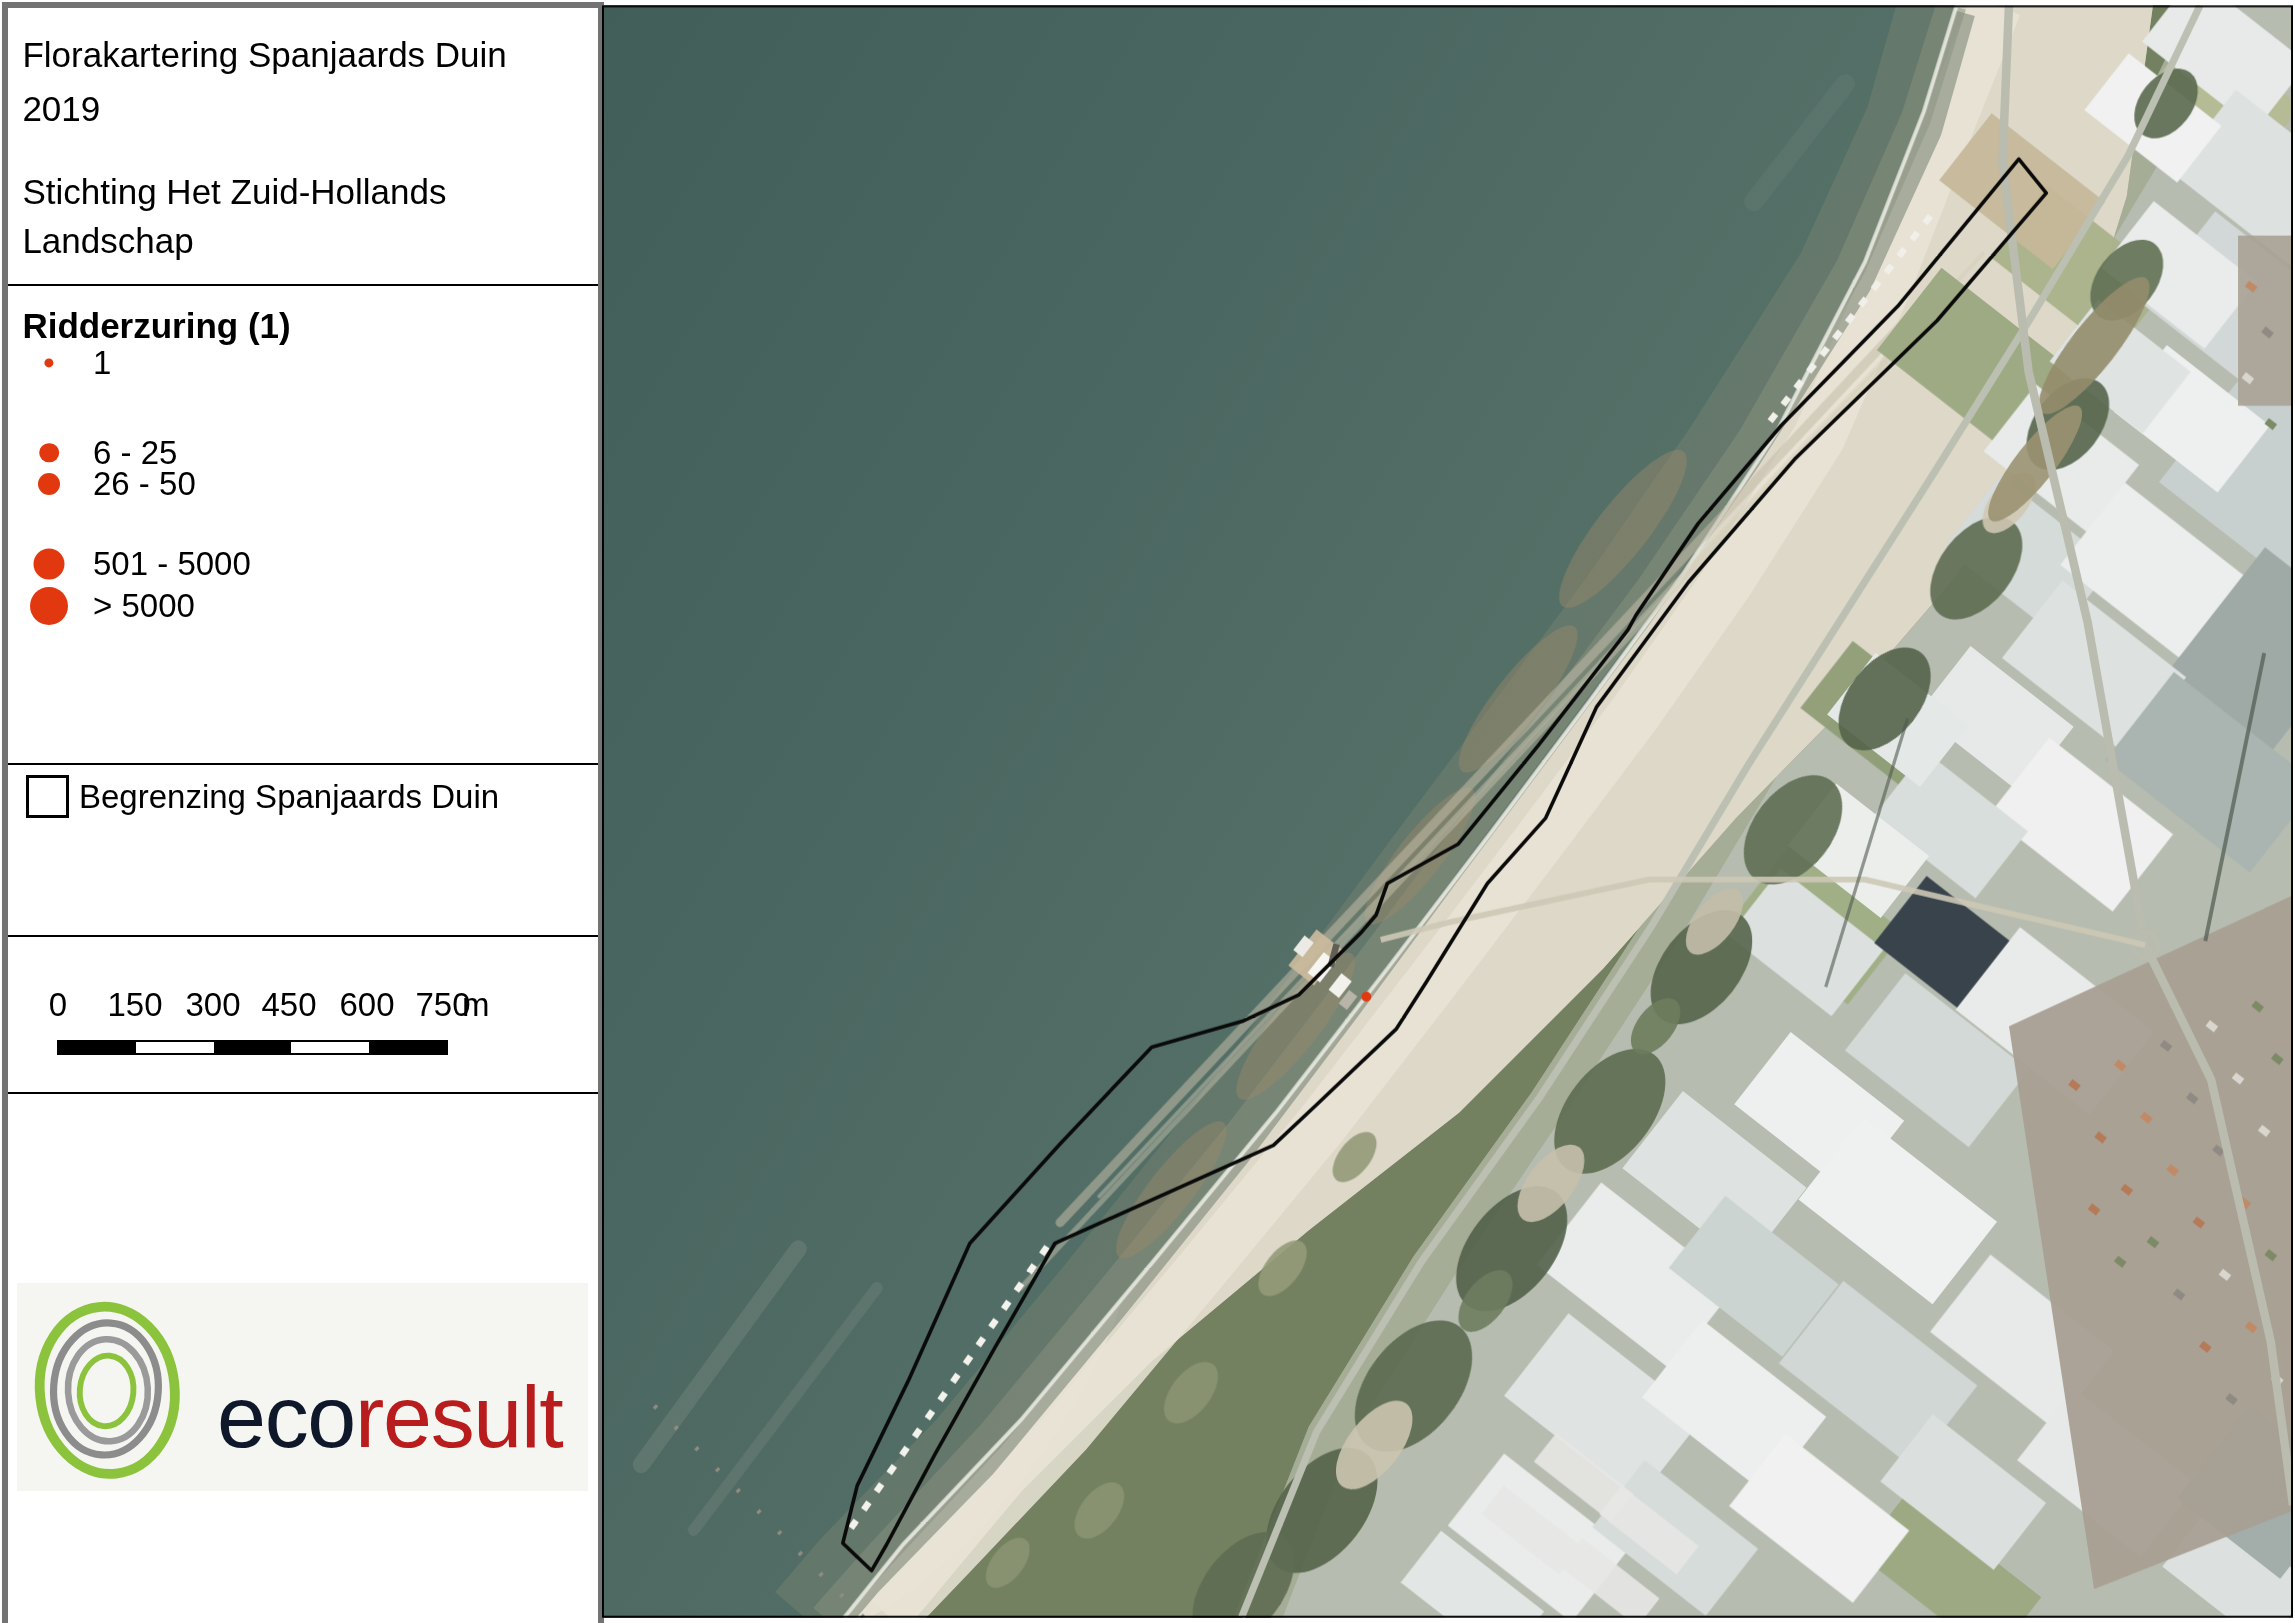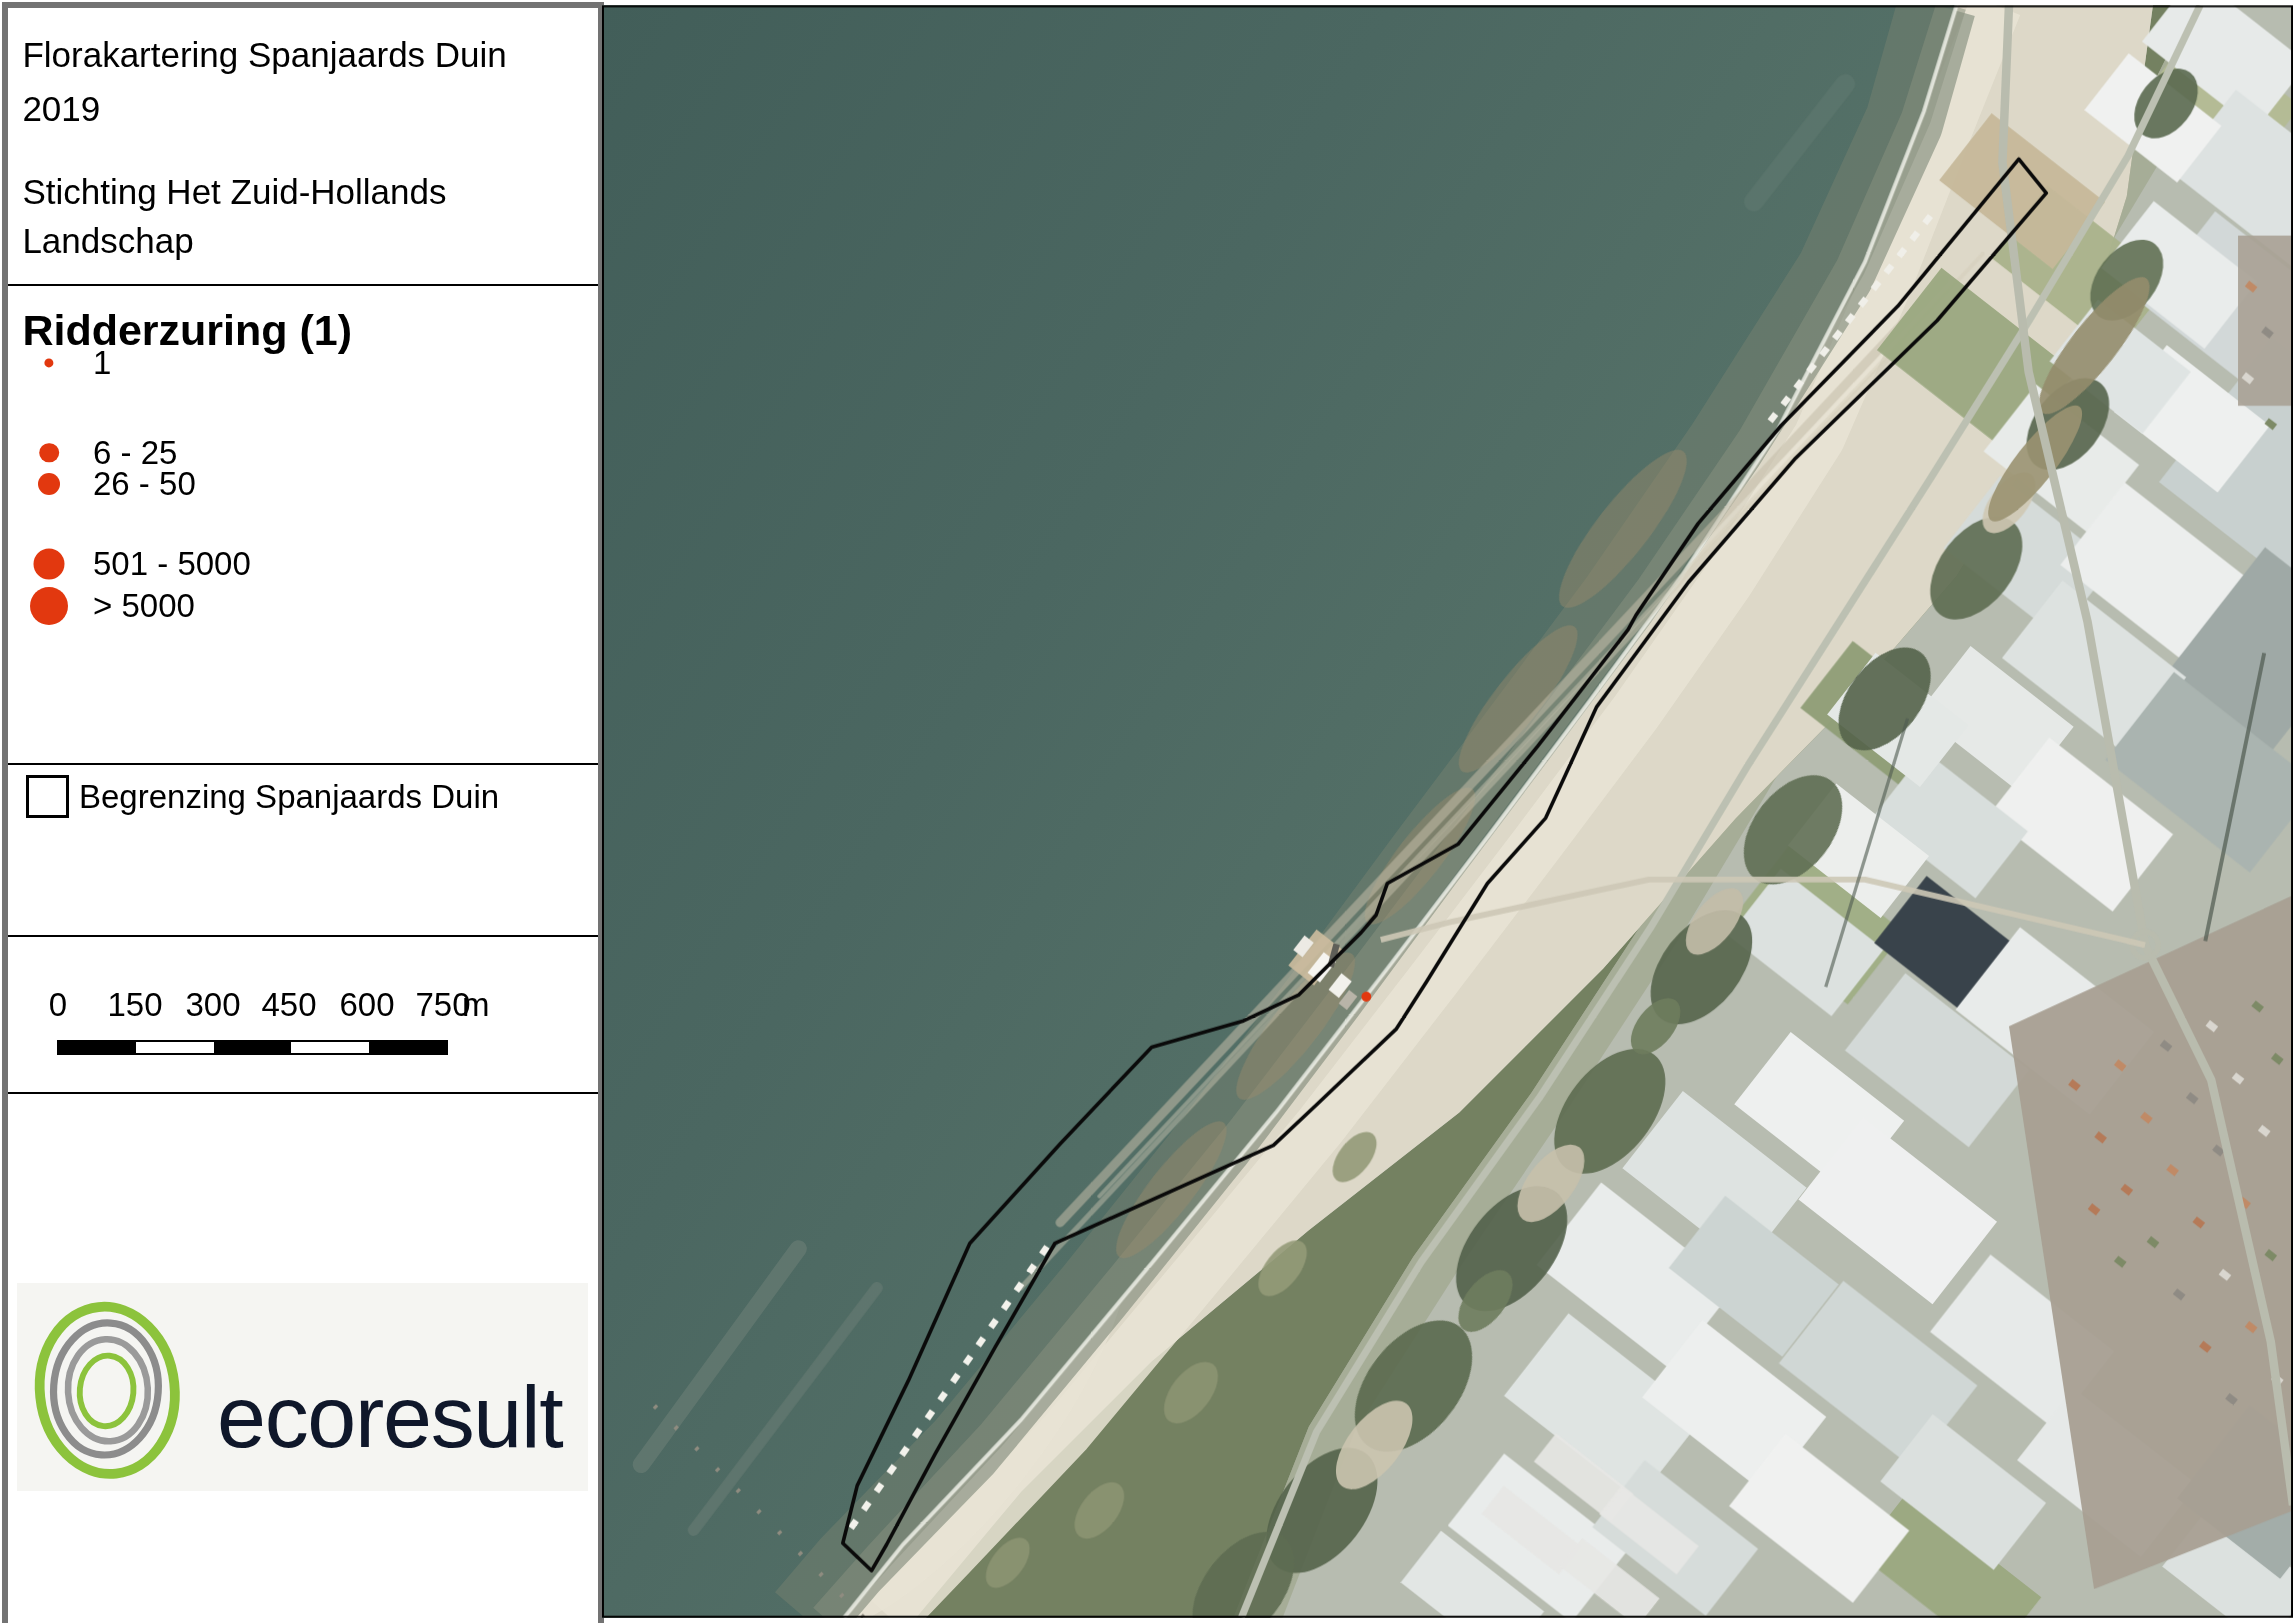--- a/index.html
+++ b/index.html
@@ -1,20 +1,20 @@
 <!DOCTYPE html>
 <html style="font-size:10.5px"><head>
 <meta charset="utf-8">
 <style>
   html,body{margin:0;padding:0;background:#ffffff;}
   body{width:2295px;height:1623px;position:relative;font-family:"Liberation Sans",sans-serif;color:#000;}
   .panel{position:absolute;left:2px;top:2px;width:590px;height:1615px;border:6px solid #737373;background:#fff;}
   .divider{position:absolute;left:0;width:100%;height:2px;background:#000;}
   .t-line{position:absolute;left:14.4px;font-size:35px;line-height:52px;white-space:nowrap;}
-  .leg-title{position:absolute;left:14.4px;font-size:43px;font-weight:bold;white-space:nowrap;}
+  .leg-title{position:absolute;left:14.4px;font-size:35px;font-weight:bold;white-space:nowrap;}
   .leg-row{position:absolute;left:0;width:100%;height:41px;}
   .leg-dot{position:absolute;left:41px;top:50%;transform:translate(-50%,-50%);border-radius:50%;}
   .leg-label{position:absolute;left:85px;top:50%;transform:translateY(-50%);font-size:33px;white-space:nowrap;}
   .chk{position:absolute;left:18.3px;top:767px;width:37px;height:37px;border:3.3px solid #000;background:#fff;}
   .chk-label{position:absolute;left:71px;top:789px;transform:translateY(-50%);font-size:33px;white-space:nowrap;}
   .sb-num{position:absolute;transform:translateX(-50%);top:978px;font-size:33px;}
   .sb-unit{position:absolute;left:454px;top:978px;font-size:33px;}
   .sb-bar{position:absolute;left:49px;top:1032px;width:387px;height:10.5px;border:2px solid #000;display:flex;}
   .sb-seg{flex:1;height:100%;}
   .logo-plate{position:absolute;left:9.2px;top:1275px;width:571px;height:208px;background:#f5f5f2;}
@@ -84,21 +84,21 @@
     <svg width="571" height="208" viewBox="14 1948 873 318">
       <g fill="none">
         <ellipse cx="152" cy="2112" rx="103" ry="128" stroke="#8cc33c" stroke-width="15" transform="rotate(-6 152 2112)"></ellipse>
         <ellipse cx="150" cy="2110" rx="80" ry="101" stroke="#8c8c8c" stroke-width="11" transform="rotate(4 150 2110)"></ellipse>
         <ellipse cx="153" cy="2112" rx="61" ry="78" stroke="#9a9a9a" stroke-width="10" transform="rotate(-3 153 2112)"></ellipse>
         <ellipse cx="151" cy="2113" rx="41" ry="54" stroke="#8cc33c" stroke-width="9" transform="rotate(5 151 2113)"></ellipse>
       </g>
     </svg>
   </div>
   <div class="logo-text">
-    <span id="logo-eco" style="color: #0f172a;">eco</span><span id="logo-result" style="color: #0f172a;">result</span>
+    <span id="logo-eco" style="color: #0f172a;">eco</span><span id="logo-result" style="color: #b91c1c;">result</span>
   </div>
 </div>
 
 <div class="map-wrap">
 <svg id="aerial" width="1691" height="1613" viewBox="0 0 2584 2464">
   <defs>
     <linearGradient id="sea" x1="0" y1="0" x2="0.85" y2="0.62">
       <stop offset="0" stop-color="#425e59"></stop>
       <stop offset="0.45" stop-color="#4b6761"></stop>
       <stop offset="0.78" stop-color="#547067"></stop>

